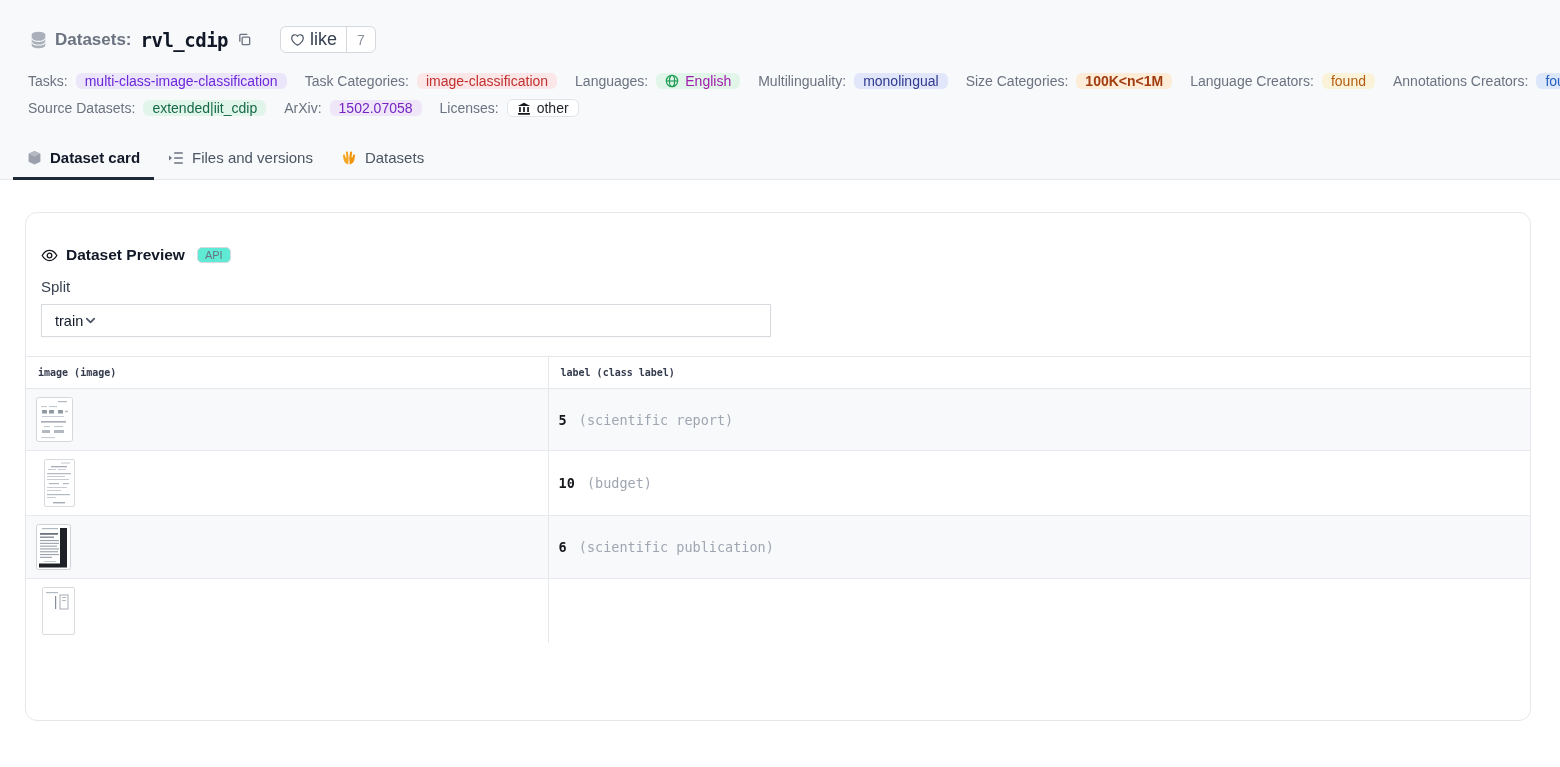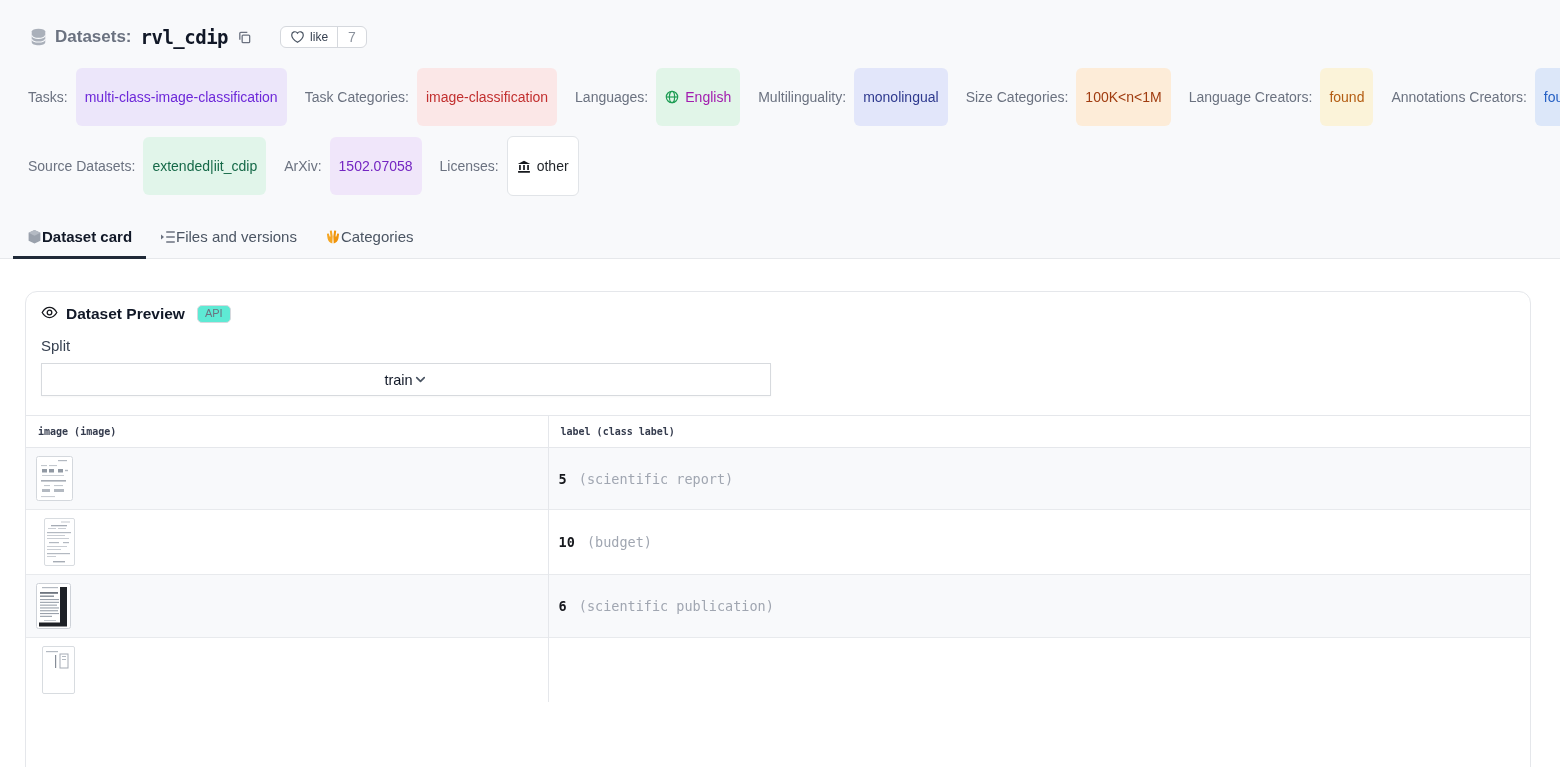--- a/index.html
+++ b/index.html
@@ -11,65 +11,65 @@
   }
 
   
   .top-area { background: #f8f9fb; padding-top: 26px; }
   .title-row { display:flex; align-items:center; padding-left: 30px; }
   .db-icon { margin-right: 8px; display:flex; }
   .breadcrumb { font-size: 17px; font-weight: 700; color: #6b7280; }
   .dataset-title { font-family:"DejaVu Sans Mono","Liberation Mono",monospace; font-size: 19px; font-weight: 700; color:#111827; margin-left: 9px; letter-spacing: -0.5px; }
   .copy-btn { margin-left: 7px; background:none; border:none; cursor:pointer; display:flex; padding:2px; }
   .like-widget { margin-left: 26px; display:inline-flex; align-items:stretch; border:1px solid #d5d8dd; border-radius:6px; background:#fff; overflow:hidden; font-size:14px; }
-  .like-btn { display:flex; align-items:center; gap:5px; padding:2px 9px; color:#374151; background:none; border:none; cursor:pointer; font-size:12px; }
+  .like-btn { display:flex; align-items:center; gap:5px; padding:2px 9px; color:#374151; background:none; border:none; cursor:pointer; font-size:18px; }
   .like-count { display:flex; align-items:center; padding:2px 10px; border-left:1px solid #d5d8dd; color:#8a919c; }
 
   
   .tags-row { display:flex; align-items:center; flex-wrap:nowrap; padding-left:28px; margin-top:20px; gap:18px; }
   .tags-row.second { margin-top:10px; }
   .tag-group { display:flex; align-items:center; gap:8px; }
   .tag-label { font-size:14px; color:#6b7280; white-space:nowrap; }
-  .pill { display:inline-flex; align-items:center; gap:6px; padding:21px 9px; border-radius:6px; font-size:14px; text-decoration:none; white-space:nowrap; cursor:pointer; }
+  .pill { display:inline-flex; align-items:center; gap:6px; padding:0 9px; border-radius:6px; font-size:14px; text-decoration:none; white-space:nowrap; cursor:pointer; }
   .pill-violet  { background:#ece6fa; color:#6d28d9; }
   .pill-red     { background:#fbe7e7; color:#c22f2f; }
   .pill-green   { background:#e1f5e8; color:#a21caf; }
   .pill-indigo  { background:#e2e6fa; color:#2f3a8f; }
-  .pill-orange  { background:#fdecd8; color:#a03c10; }
+  .pill-orange  { background:#fdecd8; color:#a03c10;font-weight:bold; }
   .pill-yellow  { background:#fbf3d9; color:#b35c12; }
   .pill-blue    { background:#dce7f9; color:#2660c4; }
   .pill-emerald { background:#e1f5ea; color:#156948; }
   .pill-purple  { background:#f0e6fa; color:#7425c2; }
   .pill-white   { background:#ffffff; color:#1f2328; border:1px solid #e1e4e8;align-items:flex-end; }
 
   
   .tabbar { display:flex; align-items:flex-end; border-bottom:1px solid #e6e8eb; padding:0 13px; margin-top:24px; background:#f8f9fb; }
-  .tab { display:flex; align-items:center; padding:8px 14px 13px; font-size:15px; color:#4b5563; cursor:pointer; position:relative; }
+  .tab { display:flex; align-items:center; gap:8px; padding:8px 14px 13px; font-size:15px; color:#4b5563; cursor:pointer; position:relative; }
   .tab.active { color:#111827; font-weight:700; }
   .tab.active::after { content:""; position:absolute; left:0; right:0; bottom:-1px; height:3.5px; background:#1f2937; }
 
   
   .main { background:#ffffff; }
   .card {
     margin: 32px 29px 0 25px;
     width: 1506px; height: 509px;
     border: 1px solid #e5e7eb;
     border-radius: 12px;
     background:#fff;
     overflow:hidden;
   }
   .card-head { padding: 13px 15px 0 15px; }
-  .preview-title-row { display:flex; gap:8px; }
+  .preview-title-row { display:flex; align-items:center; gap:8px;margin-top:20px; }
   .preview-title { font-size: 15.5px; font-weight: 700; color:#111827; }
   .api-badge { font-size:11px; color:#6b7280; border:1px solid #d6d9de; background:#5eead4; border-radius:5px; padding:1px 7px; margin-left:4px; cursor:pointer; }
   .split-label { margin-top: 14px; font-size: 15px; color:#374151; }
   .split-select {
     margin-top: 9px; width: 730px; height: 33px;
     border:1px solid #d7dade; border-radius:0; background:#fff;
-    display:flex; align-items:center; justify-content:center;
+    display:flex; align-items:center; justify-content:flex-start;
     padding: 0 13px; font-size: 14.5px; color:#111827; cursor:pointer;
     box-shadow: 0 1px 2px rgba(0,0,0,0.03);
   }
 
   
   table.preview-table { margin-top: 19px; width:100%; border-collapse:collapse; table-layout:fixed; }
   .preview-table th {
     font-family:"DejaVu Sans Mono","Liberation Mono",monospace;
     font-size:10px; font-weight:700; color:#343b4d; text-align:left;
     border-top:1px solid #e5e7eb; border-bottom:1px solid #e5e7eb;
@@ -205,21 +205,21 @@
       </span>
       <span>Files and versions</span>
     </div>
     <div class="tab">
       <span style="display:flex;">
         <svg width="16" height="16" viewBox="0 0 16 16">
             <path d="M7.3 14.6C4.8 13.9 3.1 12 2.6 9.6L1.9 4.8l1.9-.4.8 3.2.9-.2L4.8 1.7l2-.3.9 6z" fill="#f5a623"></path>
             <path d="M8.7 14.6c2.5-.7 4.2-2.6 4.7-5l.7-4.8-1.9-.4-.8 3.2-.9-.2.7-5.7-2-.3-.9 6z" fill="#f0940a"></path>
           </svg>
       </span>
-      <span>Categories</span>
+      <span>Datasets</span>
     </div>
   </div>
 </div>
 
 <div class="main">
   <div class="card">
     <div class="card-head">
       <div class="preview-title-row">
         <span style="display:flex;">
           <svg width="17" height="15" viewBox="0 0 17 15" fill="none" stroke="#16181d" stroke-width="1.3">

